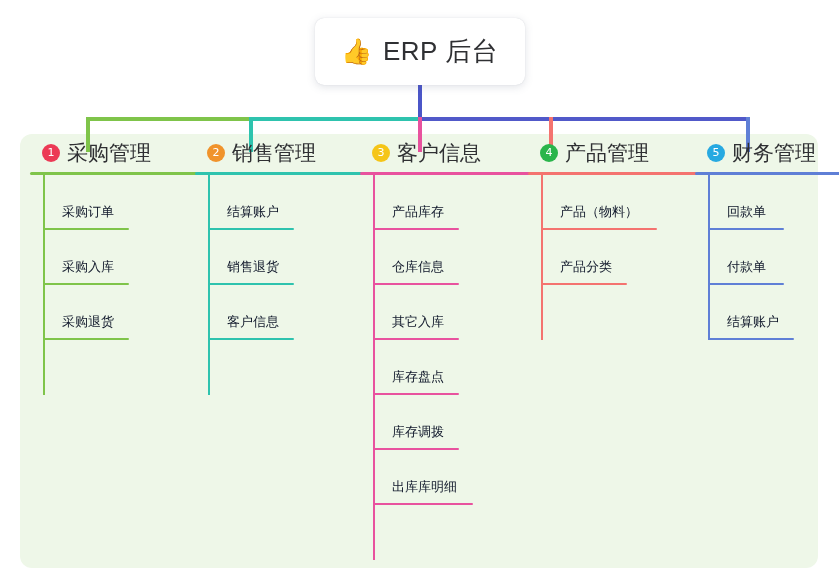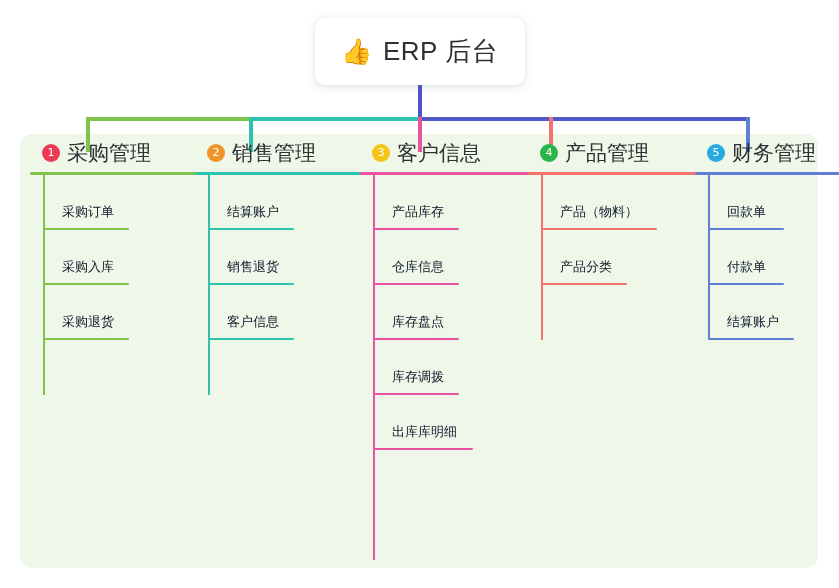--- a/index.html
+++ b/index.html
@@ -212,20 +212,24 @@
         <div class="spine" style="background: rgb(232, 82, 158); height: 385px;"></div>
         <div class="item">
           <span class="item-label">产品库存</span>
           <div class="item-rule" style="width: 86px; background: rgb(232, 82, 158);"></div>
         </div>
         <div class="item">
           <span class="item-label">仓库信息</span>
           <div class="item-rule" style="width: 86px; background: rgb(232, 82, 158);"></div>
         </div>
         <div class="item">
+          <span class="item-label">其它入库</span>
+          <div class="item-rule" style="width: 86px; background: rgb(232, 82, 158);"></div>
+        </div>
+        <div class="item">
           <span class="item-label">库存盘点</span>
           <div class="item-rule" style="width: 86px; background: rgb(232, 82, 158);"></div>
         </div>
         <div class="item">
           <span class="item-label">库存调拨</span>
           <div class="item-rule" style="width: 86px; background: rgb(232, 82, 158);"></div>
         </div>
         <div class="item">
           <span class="item-label">出库库明细</span>
           <div class="item-rule" style="width: 100px; background: rgb(232, 82, 158);"></div>

